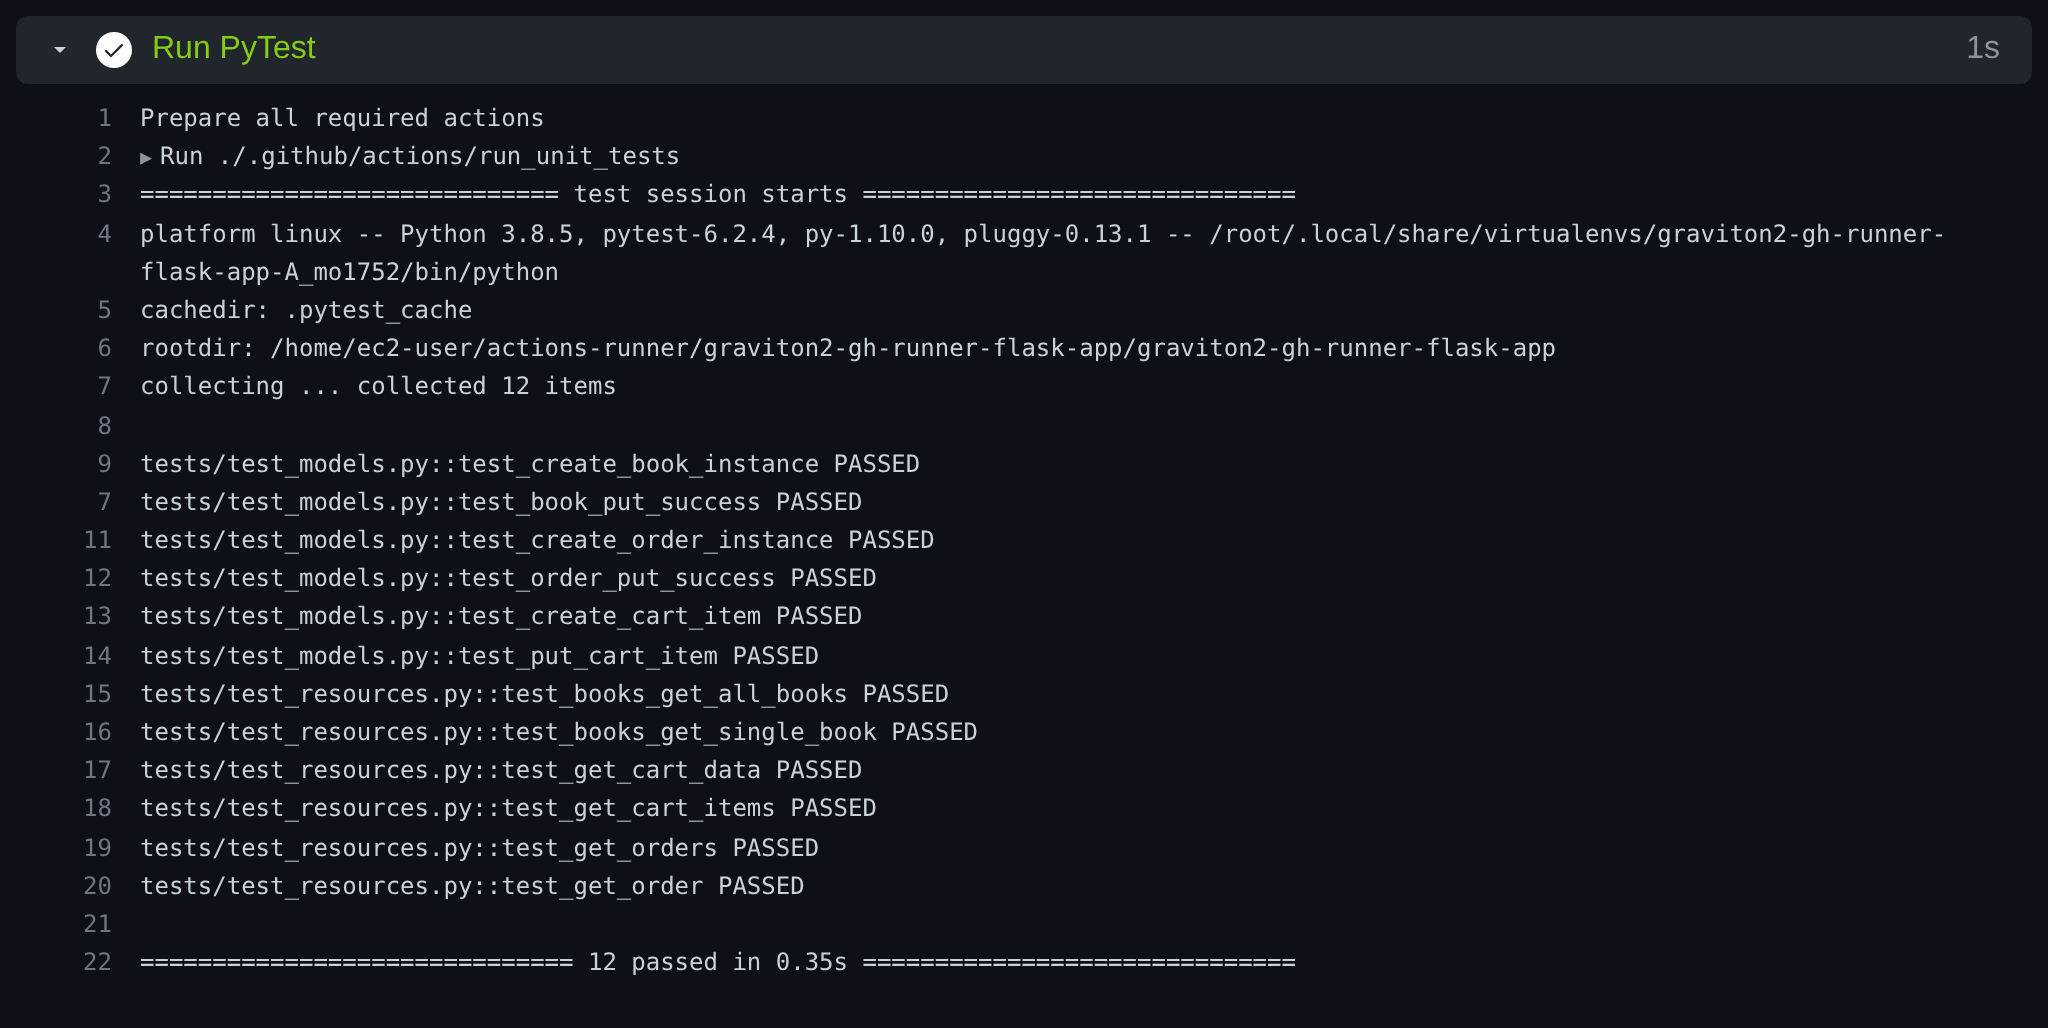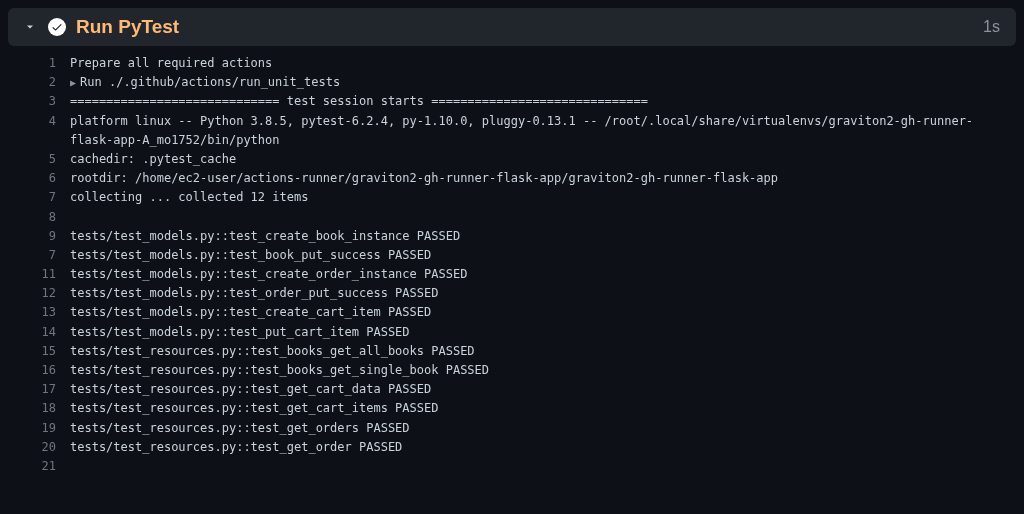--- a/index.html
+++ b/index.html
@@ -30,23 +30,23 @@
       background: #ffffff;
       border-radius: 50%;
       display: flex;
       align-items: center;
       justify-content: center;
       margin-right: 10px;
       flex-shrink: 0;
     }
     .status-circle svg { display: block; }
     .step-title {
-      color: #fdba74;
-      font-size: 19px;
-      font-weight: 700;
+      color: #84cc16;
+      font-size: 16px;
+      font-weight: 400;
       flex: 1;
     }
     .step-duration {
       color: #8b949e;
       font-size: 16px;
     }
     .log-area {
       padding: 8px 16px 8px 38px;
       font-family: ui-monospace, SFMono-Regular, "SF Mono", Menlo, Consolas, monospace;
       font-size: 12px;
@@ -176,13 +176,17 @@
       <span class="txt">tests/test_resources.py::test_get_orders PASSED</span>
     </div>
     <div class="log-line">
       <span class="ln">20</span>
       <span class="txt">tests/test_resources.py::test_get_order PASSED</span>
     </div>
     <div class="log-line">
       <span class="ln">21</span>
       <span class="txt"></span>
     </div>
+    <div class="log-line">
+      <span class="ln">22</span>
+      <span class="txt">============================== 12 passed in 0.35s ==============================</span>
+    </div>
   </div>
 
 </body></html>

